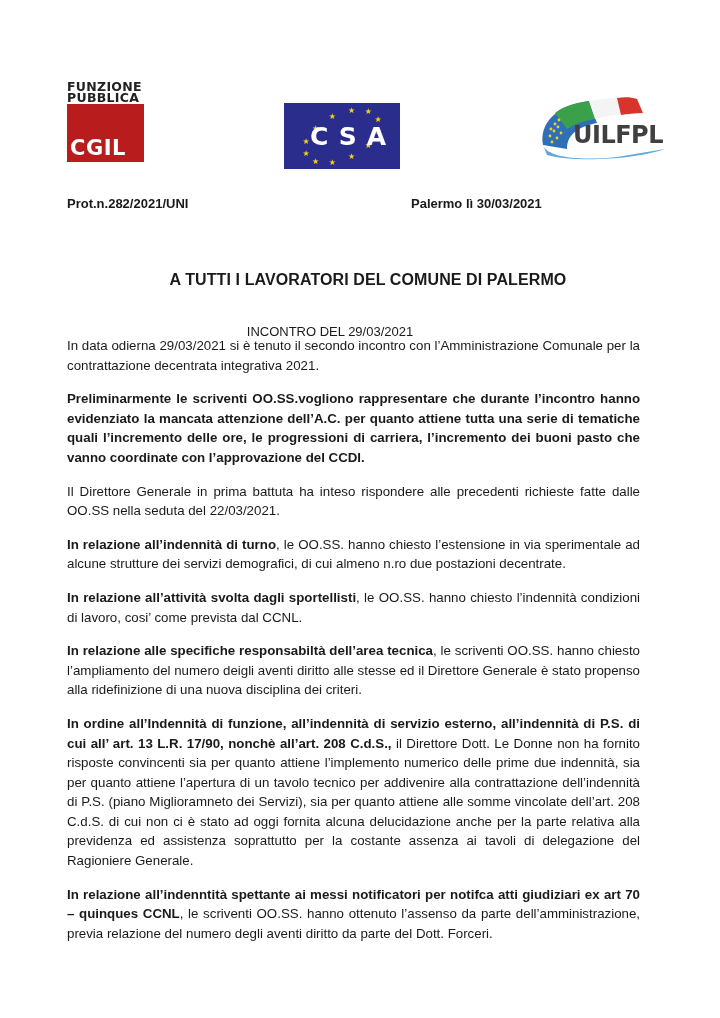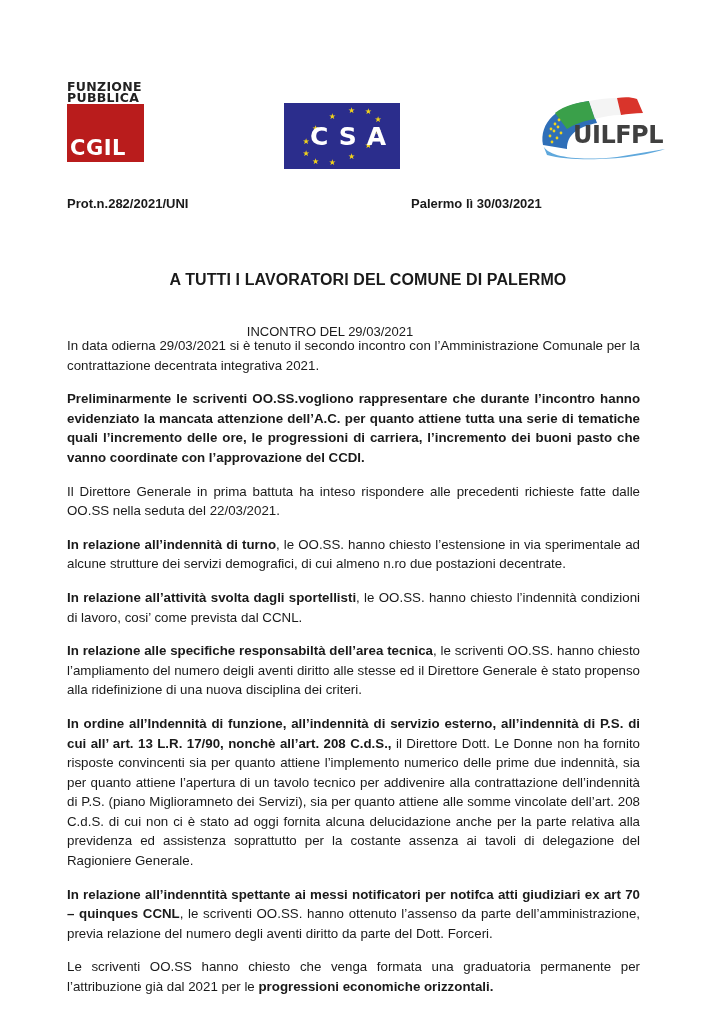--- a/index.html
+++ b/index.html
@@ -106,16 +106,13 @@
   </p>
   <p>
     <b>In relazione alle specifiche responsabiltà dell’area tecnica</b><span>, le scriventi OO.SS. hanno chiesto l’ampliamento del numero deigli aventi diritto alle stesse ed il Direttore Generale è stato propenso alla ridefinizione di una nuova disciplina dei criteri.</span>
   </p>
   <p>
     <b>In ordine all’Indennità di funzione, all’indennità di servizio esterno, all’indennità di P.S. di cui all’ art. 13 L.R. 17/90, nonchè all’art. 208 C.d.S.,</b><span> il Direttore Dott. Le Donne non ha fornito risposte convincenti sia per quanto attiene l’implemento numerico delle prime due indennità, sia per quanto attiene l’apertura di un tavolo tecnico per addivenire alla contrattazione dell’indennità di P.S. (piano Miglioramneto dei Servizi), sia per quanto attiene alle somme vincolate dell’art. 208 C.d.S. di cui non ci è stato ad oggi fornita alcuna delucidazione anche per la parte relativa alla previdenza ed assistenza soprattutto per la costante assenza ai tavoli di delegazione del Ragioniere Generale.</span>
   </p>
   <p>
     <b>In relazione all’indenntità spettante ai messi notificatori per notifca atti giudiziari  ex art 70 – quinques CCNL</b><span>, le scriventi OO.SS. hanno ottenuto l’assenso da parte dell’amministrazione, previa relazione del numero degli aventi diritto da parte del Dott. Forceri.</span>
   </p>
-  <p>
-    <span>Le scriventi OO.SS hanno chiesto che venga formata una graduatoria permanente per l’attribuzione già dal 2021 per le </span><b>progressioni economiche orizzontali.</b>
-  </p>
 </div>
 
 </body></html>

